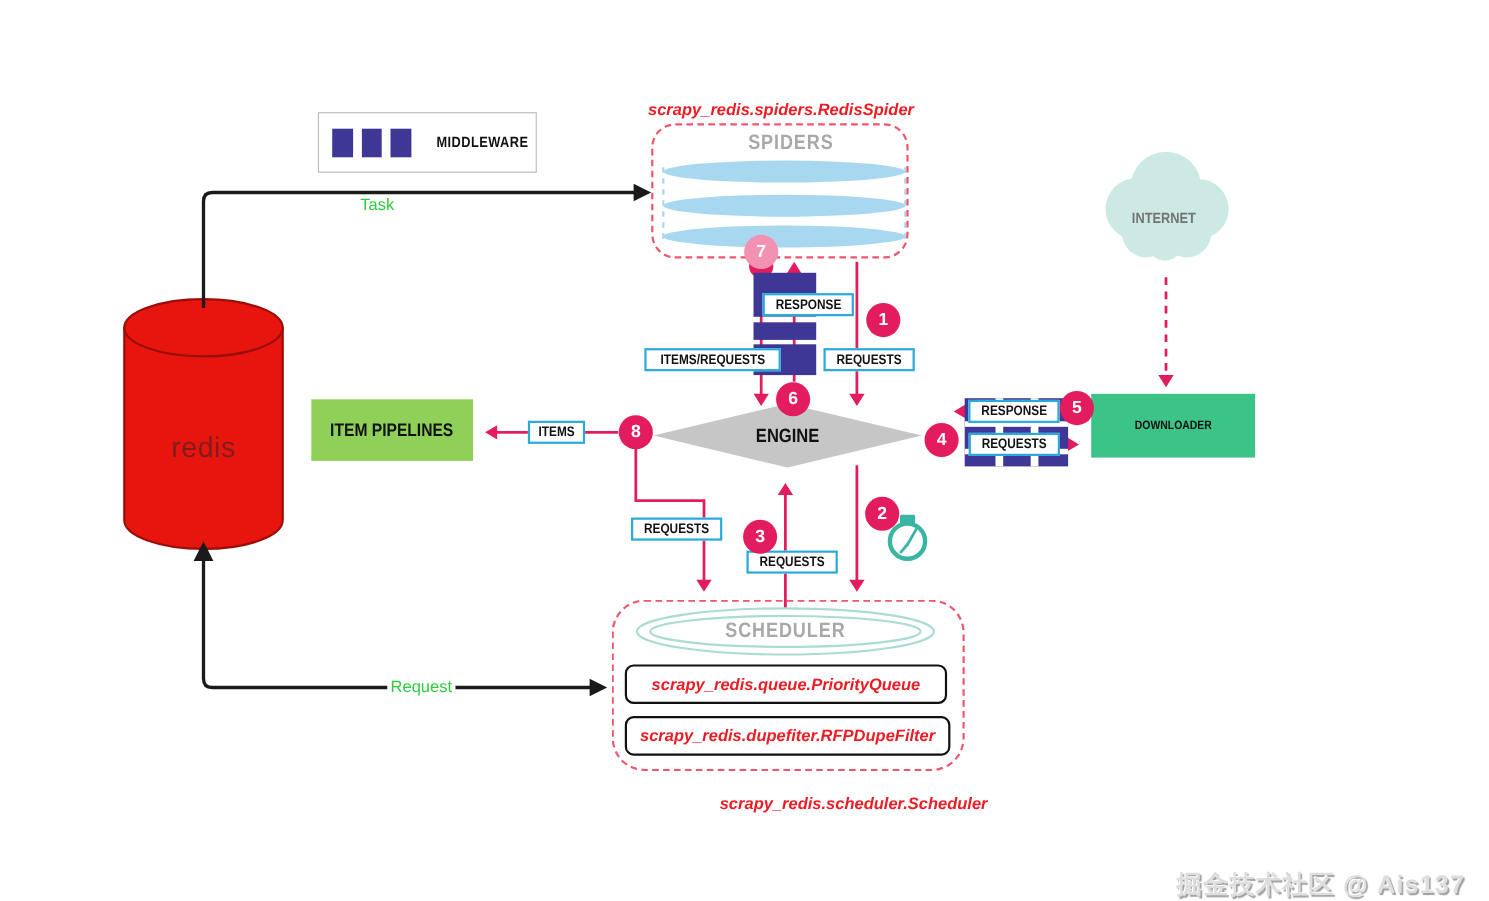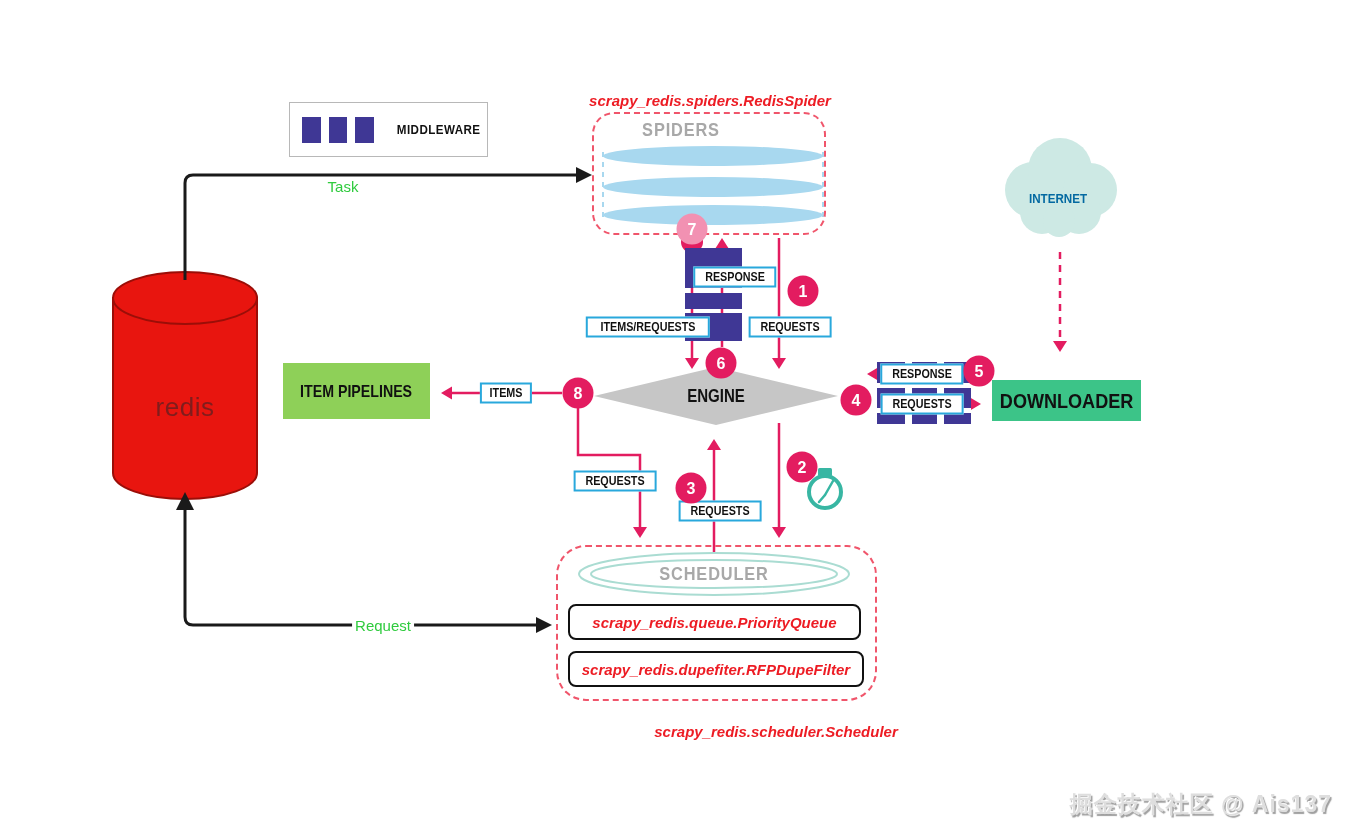--- a/index.html
+++ b/index.html
@@ -50,28 +50,28 @@
 
   .tag{background:#fff;border:2px solid var(--label-border);padding:1px 5px;color:#111;
        font-weight:bold;font-size:12.5px;white-space:nowrap;line-height:15px;}
 
   .step{width:31px;height:31px;border-radius:50%;background:var(--crimson);color:#fff;
         display:flex;align-items:center;justify-content:center;font-weight:bold;font-size:16px;}
   .step.light{background:var(--light-pink);}
 
   .greenbox{display:flex;align-items:center;justify-content:center;color:#111;font-weight:bold;}
   .pipelines{left:283px;top:363px;width:147px;height:56px;background:var(--pipelines-green);font-size:16.5px;}
-  .downloaderbox{left:992px;top:380px;width:149px;height:41px;background:var(--downloader-green);font-size:21px;}
+  .downloaderbox{left:992px;top:358px;width:149px;height:58px;background:var(--downloader-green);font-size:11px;}
 
   .pstack{background:var(--purple);}
   .wstripe{position:absolute;background:#fff;}
 
   .flowlabel{color:var(--green-text);font-size:15px;background:#fff;padding:0 3px;white-space:nowrap;}
 
-  .internet-label{font-weight:bold;font-size:13.5px;color:#0369a1;}
+  .internet-label{font-weight:bold;font-size:13.5px;color:#737373;}
   .redis-label{color:#7f1d1d;font-size:26px;font-weight:500;letter-spacing:.5px;}
 
   .watermark{right:22px;top:769px;font-size:23px;font-weight:bold;color:#dedede;
              text-shadow:-1px -1px 0 #ffffff,1.5px 1.5px 1px #9f9f9f;letter-spacing:1px;white-space:nowrap;margin-top:20px;}
 </style>
 </head>
 <body>
 
 <div id="canvas">
 
@@ -169,21 +169,21 @@
     <span class="mwlabel"><span class="cond">MIDDLEWARE</span></span>
   </div>
 
   <div class="abs ctr flowlabel" style="left:343px;top:174px;margin-top:12px;">Task</div>
   <div class="abs ctr flowlabel" style="left:383px;top:625px;">Request</div>
 
   <div class="abs ctr redis-label" style="left:185px;top:407px;">redis</div>
 
   <div class="abs ctr annot" style="left:710px;top:100px;">scrapy_redis.spiders.RedisSpider</div>
   <div class="abs dashed-box spiders-box"></div>
-  <div class="abs ctr module-title" style="left:681px;top:130px;"><span class="cond">SPIDERS</span></div>
+  <div class="abs ctr module-title" style="left:719px;top:130px;"><span class="cond">SPIDERS</span></div>
 
   <div class="abs pstack" style="left:685px;top:248px;width:57px;height:40px;"></div>
   <div class="abs pstack" style="left:685px;top:293px;width:57px;height:16px;"></div>
   <div class="abs pstack" style="left:685px;top:313px;width:57px;height:28px;"></div>
 
   <div class="abs pstack" style="left:877px;top:362px;width:94px;height:62px;">
     <span class="wstripe" style="left:28px;top:0;width:7px;height:62px;"></span>
     <span class="wstripe" style="left:60px;top:0;width:7px;height:62px;"></span>
     <span class="wstripe" style="left:0;top:21px;width:94px;height:5px;"></span>
     <span class="wstripe" style="left:0;top:46px;width:94px;height:5px;"></span>

